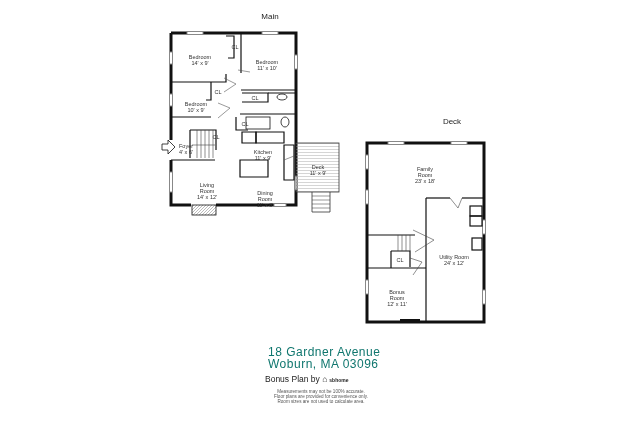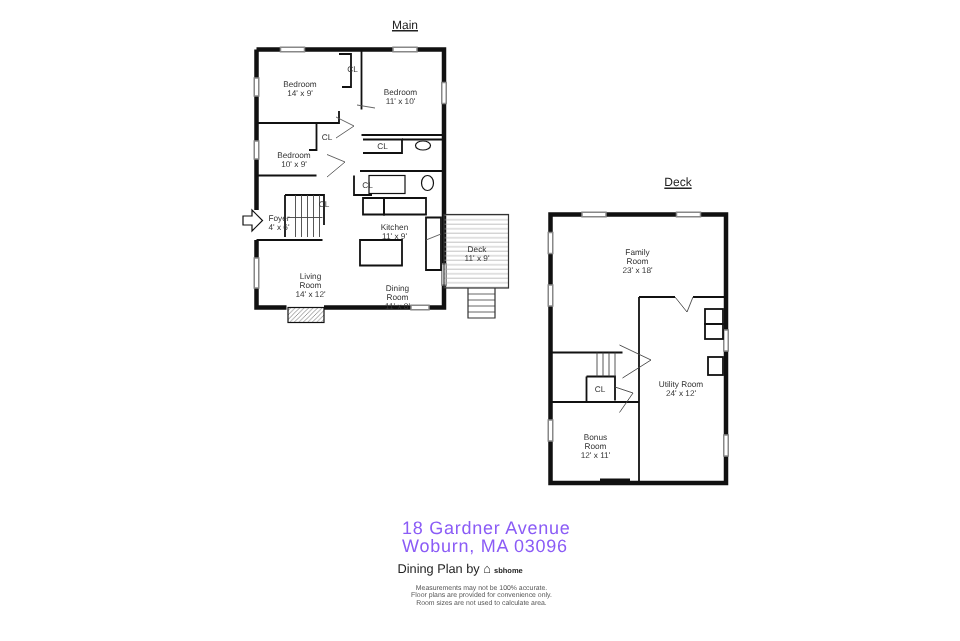--- a/index.html
+++ b/index.html
@@ -1,20 +1,20 @@
 <!DOCTYPE html>
 <html><head>
 <meta charset="utf-8">
 <style>
   html,body{margin:0;padding:0;background:#fff;}
   body{width:640px;height:427px;position:relative;overflow:hidden;font-family:"Liberation Sans",sans-serif;color:#222;}
   .lbl{position:absolute;text-align:center;font-size:5.5px;line-height:6px;color:#333;white-space:nowrap;transform:translateX(-50%);}
-  .level{position:absolute;font-size:8px;color:#222;transform:translateX(-50%);text-decoration:underline;}
+  .level{position:absolute;font-size:8px;color:#222;transform:translateX(-50%);}
   svg{position:absolute;left:0;top:0;}
-  .addr{position:absolute;left:268px;top:346px;font-size:12px;line-height:12px;letter-spacing:0.5px;color:#8b5cf6;}
+  .addr{position:absolute;left:268px;top:346px;font-size:12px;line-height:12px;letter-spacing:0.5px;color:#0f766e;}
   .fpby{position:absolute;left:265px;top:374px;font-size:8.5px;color:#222;}
   .brand{font-size:5px;font-weight:bold;margin-left:2px;}
   .disc{position:absolute;left:266px;top:389px;width:110px;text-align:center;font-size:4.6px;line-height:5px;color:#555;}
 </style>
 </head>
 <body>
 
 <svg width="640" height="427">
 
   <g stroke="#111" fill="none">
@@ -177,20 +177,20 @@
   <div>Bonus Room</div>
   <div>12' x 11'</div>
 </div>
 <div class="lbl" style="left:400px;top:257px;">CL</div>
 
 <div class="addr">
   <div>18 Gardner Avenue</div>
   <div>Woburn, MA 03096</div>
 </div>
 <div class="fpby">
-  <span>Dining Plan by</span>
+  <span>Bonus Plan by</span>
   <span>⌂</span><span class="brand">sbhome</span>
 </div>
 <div class="disc">
   <div>Measurements may not be 100% accurate.</div>
   <div>Floor plans are provided for convenience only.</div>
   <div>Room sizes are not used to calculate area.</div>
 </div>
 
 </body></html>

